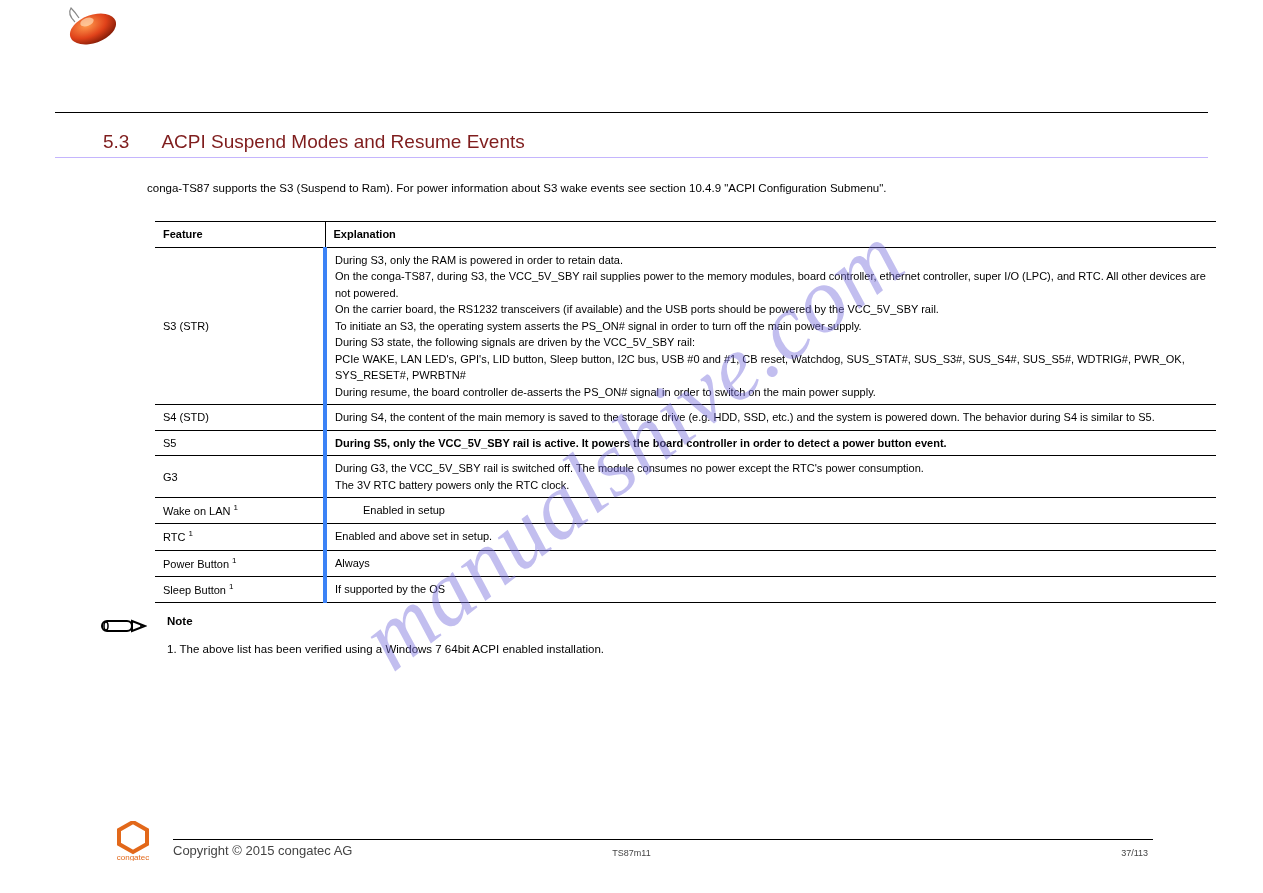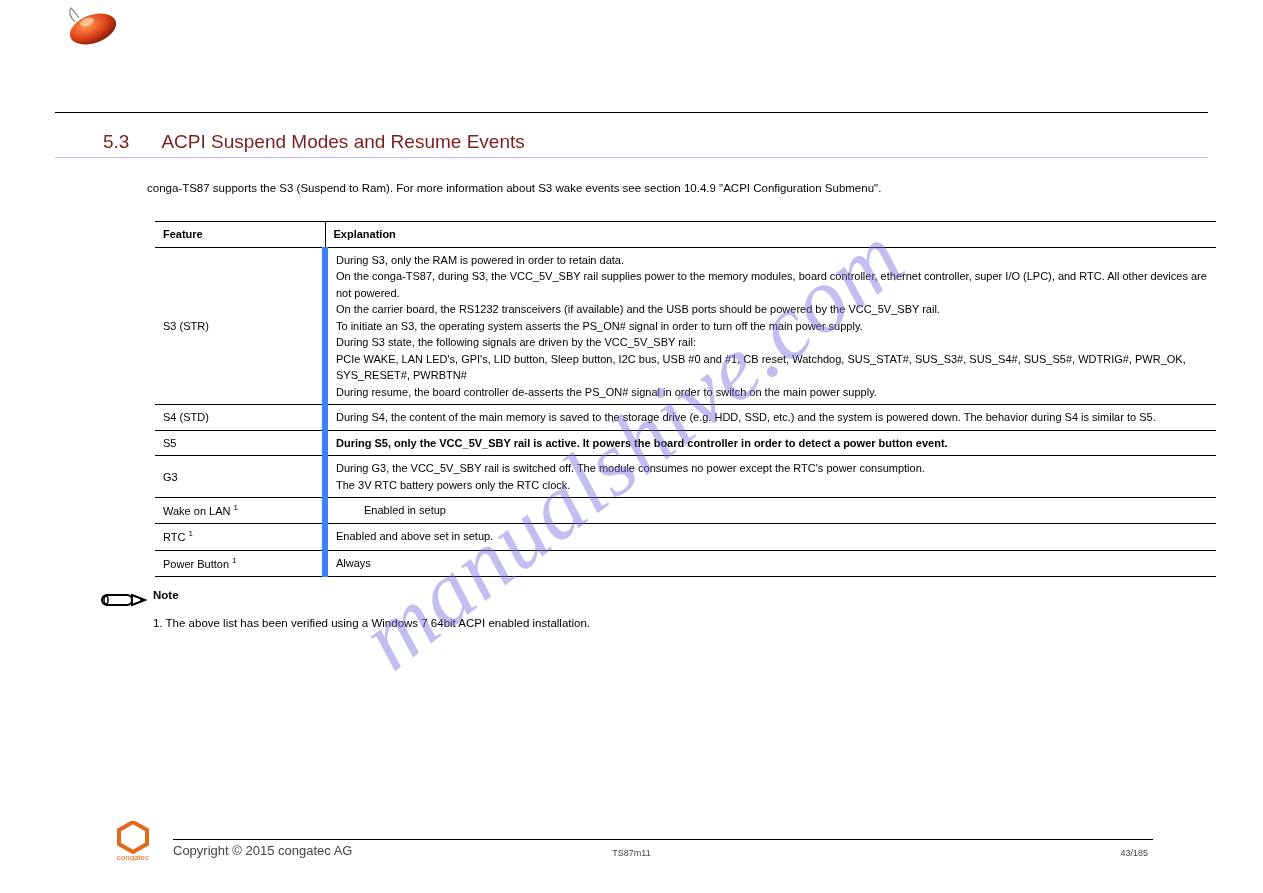--- a/index.html
+++ b/index.html
@@ -63,24 +63,24 @@
   th, td {
     border-top: 1px solid #000;
     border-bottom: 1px solid #000;
     text-align: left;
     vertical-align: top;
     padding: 4px 8px;
     line-height: 1.5;
   }
   th { font-weight: bold; }
   .col-feature { width: 170px; border-right: 1px solid #000; }
-  td.col-feature { border-right: 6px solid #3b82f6; vertical-align: middle; }
+  td.col-feature { border-right: 4px solid #3b82f6; vertical-align: middle; }
   .sup { font-size: 8px; vertical-align: super; }
 
-  .note-row { display: flex; align-items: flex-start; padding: 12px 0 0 44px; }
+  .note-row { display: flex; align-items: flex-start; padding: 12px 0 0 44px; gap: 14px; }
   .note-icon { flex: 0 0 54px; padding-top: 2px; }
   .note-label { font-weight: bold; font-size: 11.5px; }
   .note-body { font-size: 11.5px; padding-top: 16px; padding-left: 0px; white-space: pre-line; }
 
   .footer-line {
     position: absolute;
     left: 118px; right: 55px;
     bottom: 53px;
     border-top: 1px solid #000;
   }
@@ -118,21 +118,21 @@
     </span>
     <span class="tip-text">(tip)</span>
   </div>
 
   <div class="black-rule"></div>
 
   <div class="section-title">
     <span class="section-num">5.3</span><span>ACPI Suspend Modes and Resume Events</span>
   </div>
 
-  <div class="body-text">conga-TS87 supports the S3 (Suspend to Ram). For more information about S3 wake events see section 10.4.9 "ACPI Configuration Submenu".</div>
+  <div class="body-text">conga-TS87 supports the S3 (Suspend to Ram). For power information about S3 wake events see section 10.4.9 "ACPI Configuration Submenu".</div>
 
   <div class="table-wrap">
     <table>
       <thead>
         <tr>
           <th class="col-feature">Feature</th>
           <th>Explanation</th>
         </tr>
       </thead>
       <tbody id="tbody">
@@ -163,20 +163,24 @@
             <td class="col-feature">Wake on LAN <span class="sup">1</span></td>
             <td style="white-space: pre-line; padding-left: 36px;">Enabled in setup</td>
           </tr>
           <tr>
             <td class="col-feature">RTC <span class="sup">1</span></td>
             <td style="white-space: pre-line;">Enabled and above set in setup.</td>
           </tr>
           <tr>
             <td class="col-feature">Power Button <span class="sup">1</span></td>
             <td style="white-space: pre-line;">Always</td>
+          </tr>
+          <tr>
+            <td class="col-feature">Sleep Button <span class="sup">1</span></td>
+            <td style="white-space: pre-line;">If supported by the OS</td>
           </tr>
         </tbody>
     </table>
   </div>
 
   <div class="note-row">
     <div class="note-icon">
       <svg width="48" height="18" viewBox="0 0 48 18">
         <rect x="3" y="4" width="30" height="10" rx="5" ry="5" fill="none" stroke="#000" stroke-width="2"></rect>
         <ellipse cx="7" cy="9" rx="2" ry="4" fill="none" stroke="#000" stroke-width="1.5"></ellipse>
@@ -195,16 +199,16 @@
   <div class="footer-logo">
     <svg width="46" height="40" viewBox="0 0 46 40">
       <g fill="#E2681A">
         <polygon points="23,1 37,9 37,23 23,31 9,23 9,9" fill="none" stroke="#E2681A" stroke-width="4"></polygon>
       </g>
       <text x="23" y="39" text-anchor="middle" font-size="8" fill="#E2681A" font-family="Arial">congatec</text>
     </svg>
   </div>
 
   <div class="footer-left">Copyright © 2015 congatec AG</div>
-  <div class="footer-right">43/185</div>
+  <div class="footer-right">37/113</div>
   <div style="position:absolute;left:50%;bottom:35px;transform:translateX(-50%);font-size:9px;color:#444;">TS87m11</div>
 
 </div>
 
 </body></html>

